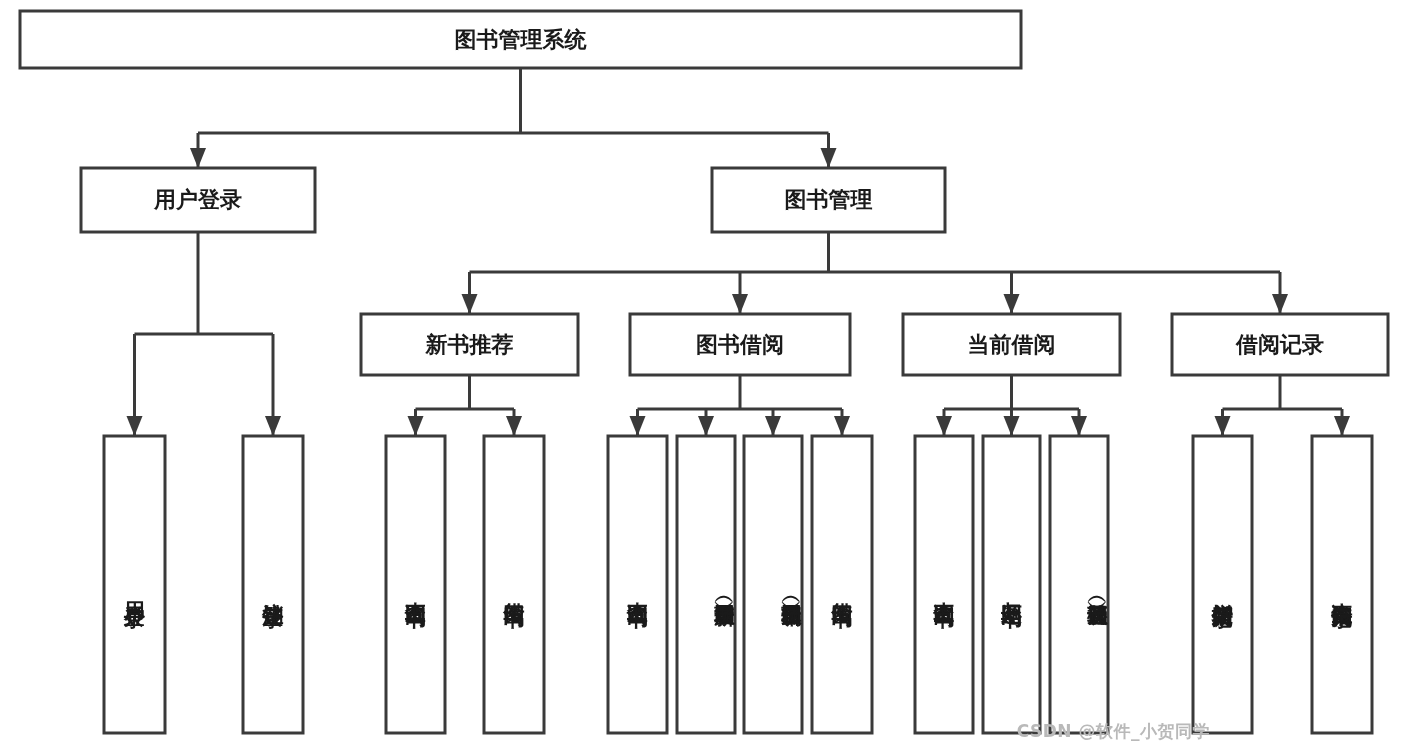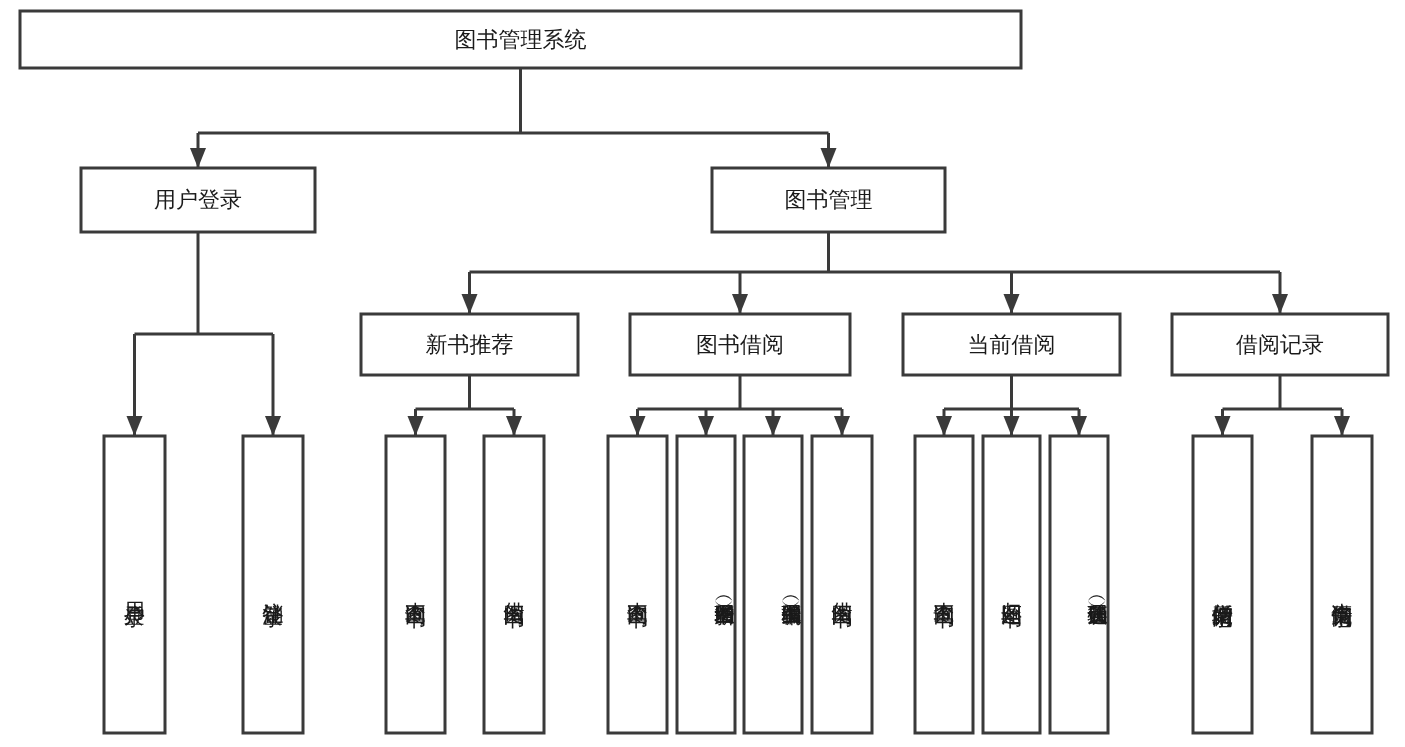--- a/index.html
+++ b/index.html
@@ -13,20 +13,21 @@
     font-family: "DejaVu Sans", "Liberation Sans", sans-serif;
     overflow: hidden;
     position: relative;
   }
   #diagram-root {
     position: absolute;
     left: 0;
     top: 0;
     width: 1218px;
     height: 747px;
+    font-weight: bold;
   }
   svg.canvas {
     display: block;
     width: 1405px;
     height: 747px;
   }
   .node-rect {
     fill: #ffffff;
     stroke: #3a3a3a;
     stroke-width: 3;
@@ -211,13 +212,14 @@
       <div class="leaf-label" style="left: 608px; top: 450px; width: 59px; height: 277px; align-items: center;">查询图书</div>
       <div class="leaf-label" style="left: 677px; top: 450px; width: 58px; height: 277px; font-size: 20px; letter-spacing: 0px;">新增图书（管理员）</div>
       <div class="leaf-label" style="left: 744px; top: 450px; width: 58px; height: 277px; font-size: 20px; letter-spacing: 0px;">编辑图书（管理员）</div>
       <div class="leaf-label" style="left: 812px; top: 450px; width: 60px; height: 277px; align-items: center;">借阅图书</div>
       <div class="leaf-label" style="left: 915px; top: 450px; width: 58px; height: 277px; align-items: center;">查询图书</div>
       <div class="leaf-label" style="left: 983px; top: 450px; width: 57px; height: 277px; align-items: center;">归还图书</div>
       <div class="leaf-label" style="left: 1050px; top: 450px; width: 58px; height: 277px; font-size: 20px; letter-spacing: 0px;">确认归还（管理员）</div>
       <div class="leaf-label" style="left: 1193px; top: 450px; width: 59px; height: 277px; font-size: 21px; letter-spacing: 1px; align-items: center;">新增借阅记录</div>
       <div class="leaf-label" style="left: 1312px; top: 450px; width: 60px; height: 277px; font-size: 21px; letter-spacing: 1px; align-items: center;">查询借阅记录</div>
     </div>
+  <div class="watermark">CSDN @软件_小贺同学</div>
 </div>
 
 </body></html>

